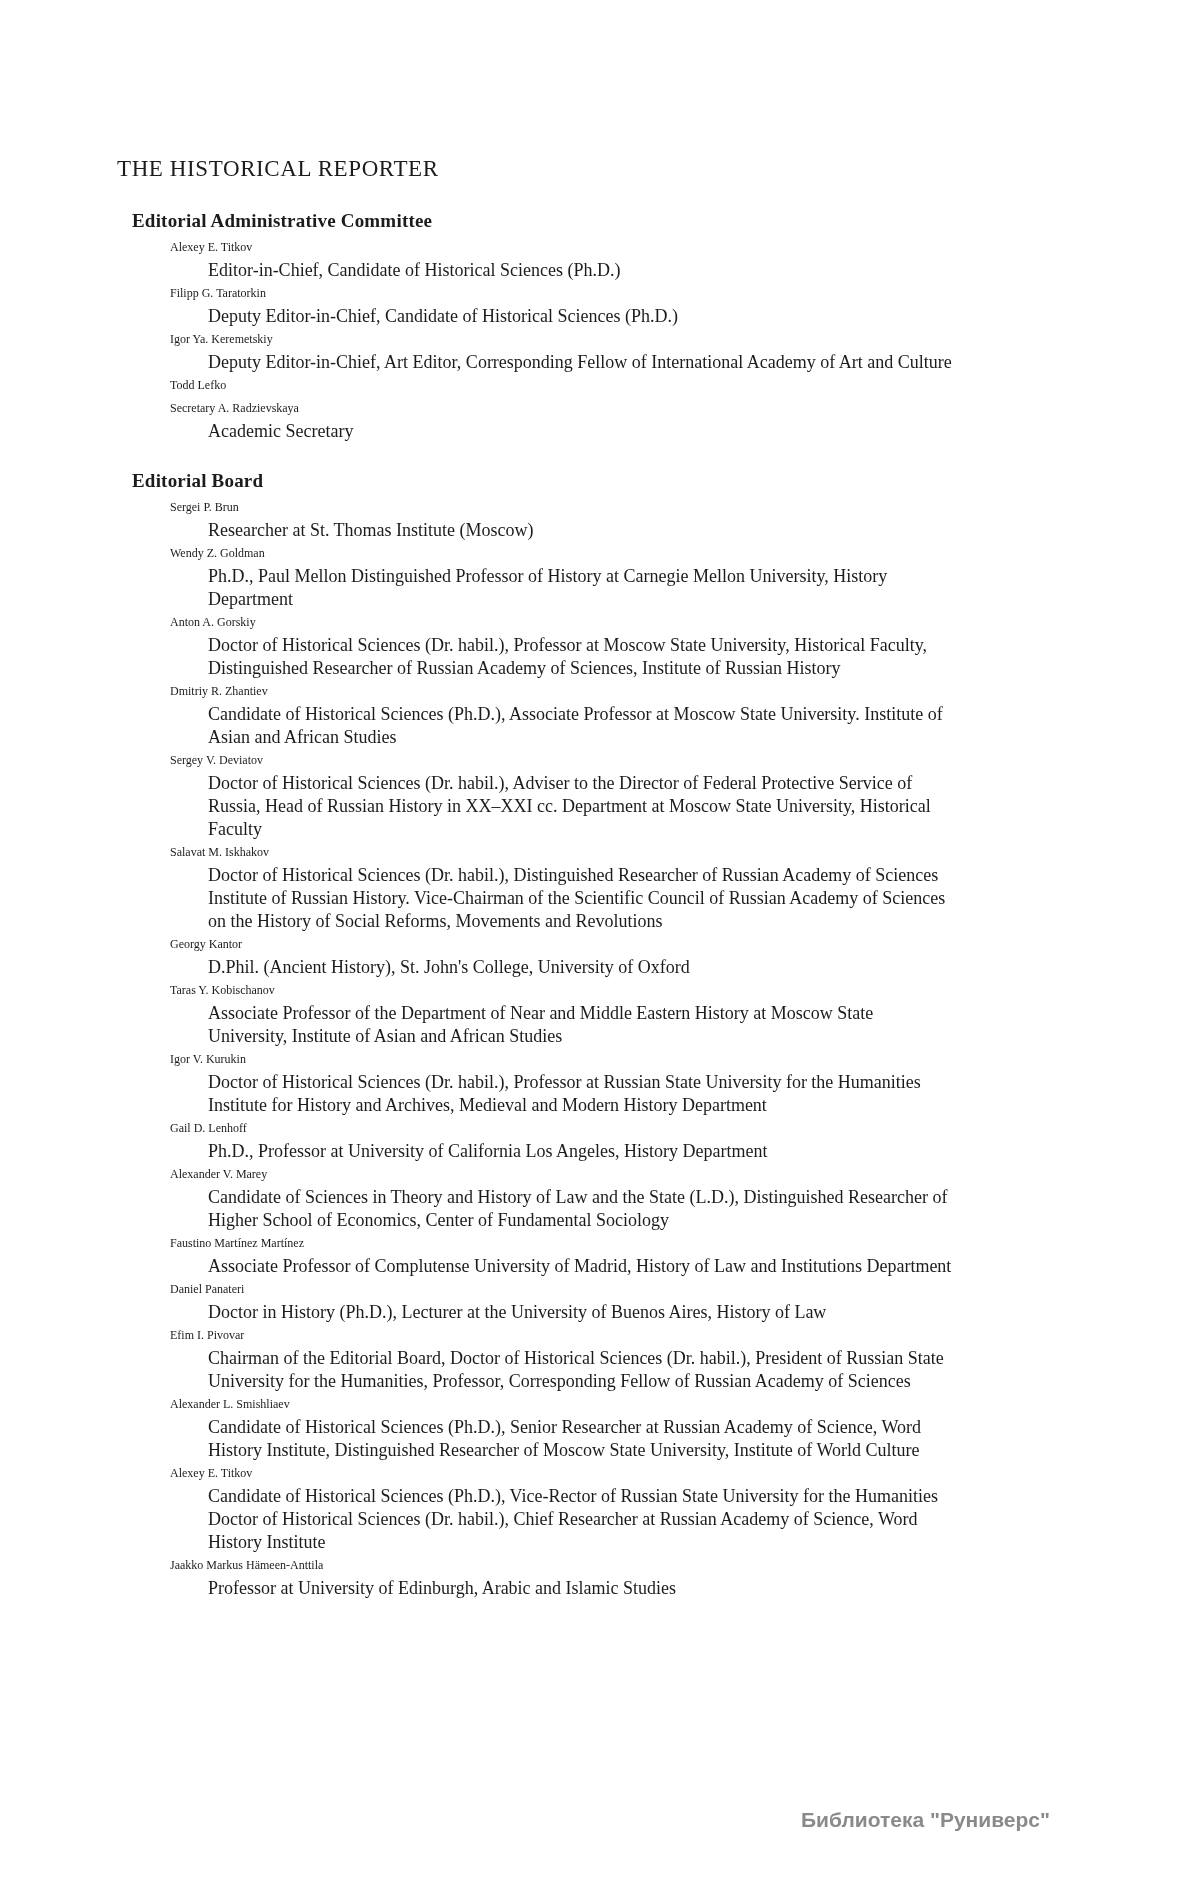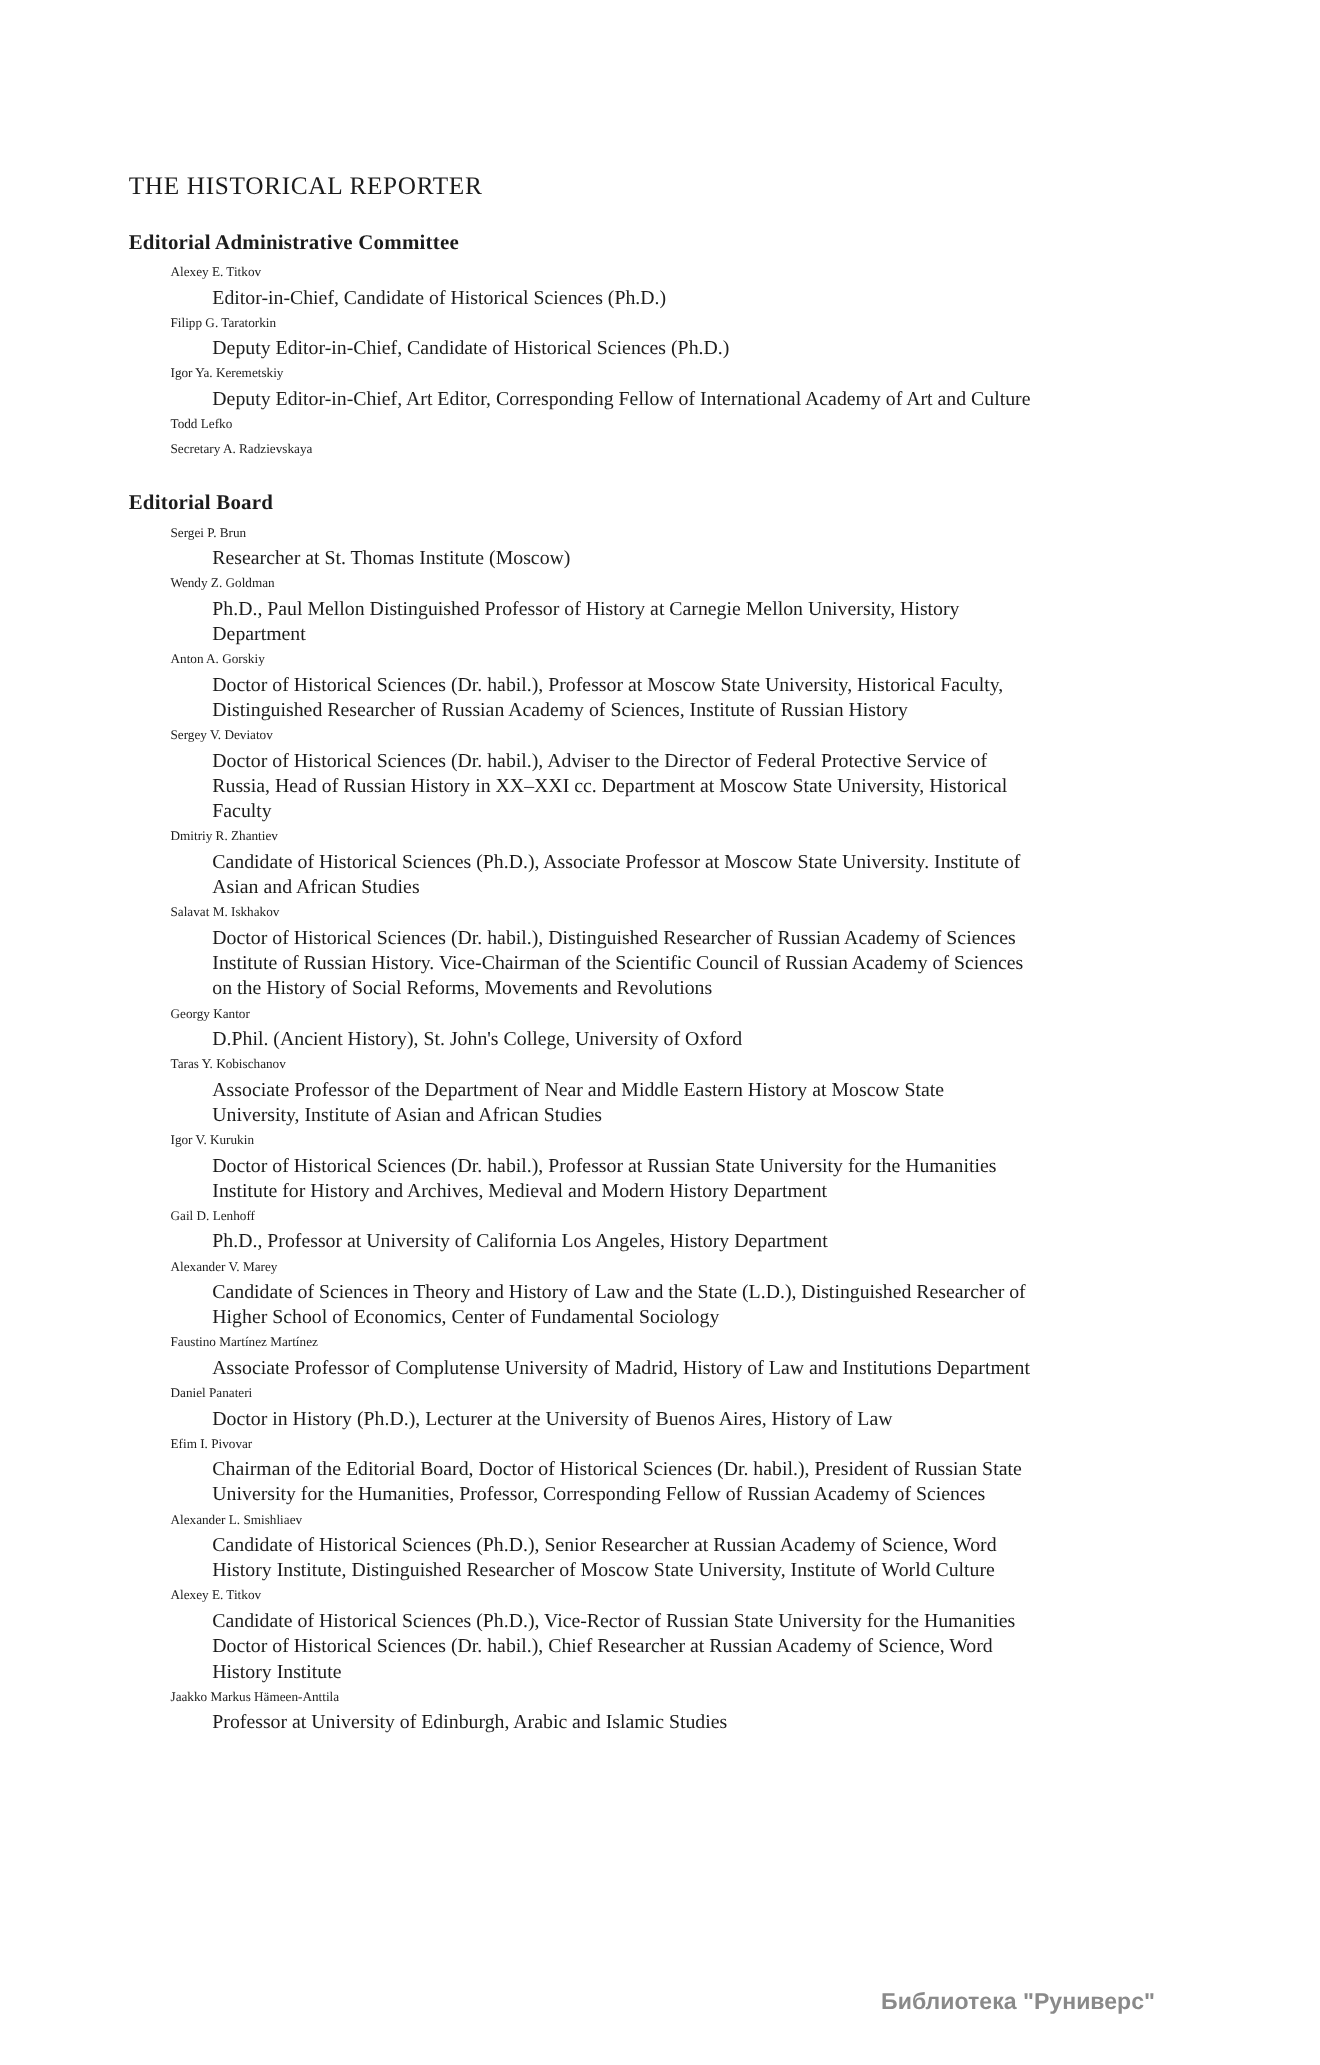--- a/index.html
+++ b/index.html
@@ -18,21 +18,21 @@
     top: 158px;
     width: 980px;
   }
   .page-title {
     font-size: 23px;
     line-height: 21px;
     font-weight: 400;
     letter-spacing: 0.6px;
     margin: 0 0 31px 0;
   }
-  .section { margin: 0 0 27px 0; }
+  .section { margin: 0 0 27px 15px; }
   .section-heading {
     font-size: 19px;
     line-height: 21px;
     font-weight: 700;
     letter-spacing: 0.2px;
     margin: 0 0 5px 0;
   }
   .member-list { margin: 0; padding: 0; list-style: none; }
   .member-name {
     margin-left: 38px;
@@ -75,45 +75,46 @@
           </li>
           <li class="member">
             <div class="member-name">Igor Ya. Keremetskiy</div>
             <div class="member-role">Deputy Editor-in-Chief, Art Editor, Corresponding Fellow of International Academy of Art and Culture</div>
           </li>
           <li class="member">
             <div class="member-name">Todd Lefko</div>
           </li>
           <li class="member">
             <div class="member-name">Secretary A. Radzievskaya</div>
+            <div class="member-role">Academic Secretary</div>
           </li>
         </ul>
       </section>
       <section class="section">
         <h2 class="section-heading">Editorial Board</h2>
         <ul class="member-list">
           <li class="member">
             <div class="member-name">Sergei P. Brun</div>
             <div class="member-role">Researcher at St. Thomas Institute (Moscow)</div>
           </li>
           <li class="member">
             <div class="member-name">Wendy Z. Goldman</div>
             <div class="member-role">Ph.D., Paul Mellon Distinguished Professor of History at Carnegie Mellon University, History Department</div>
           </li>
           <li class="member">
             <div class="member-name">Anton A. Gorskiy</div>
             <div class="member-role">Doctor of Historical Sciences (Dr. habil.), Professor at Moscow State University, Historical Faculty, Distinguished Researcher of Russian Academy of Sciences, Institute of Russian History</div>
           </li>
           <li class="member">
+            <div class="member-name">Dmitriy R. Zhantiev</div>
+            <div class="member-role">Candidate of Historical Sciences (Ph.D.), Associate Professor at Moscow State University. Institute of Asian and African Studies</div>
+          </li>
+          <li class="member">
             <div class="member-name">Sergey V. Deviatov</div>
             <div class="member-role">Doctor of Historical Sciences (Dr. habil.), Adviser to the Director of Federal Protective Service of Russia, Head of Russian History in XX–XXI cc. Department at Moscow State University, Historical Faculty</div>
-          </li>
-          <li class="member">
-            <div class="member-name">Dmitriy R. Zhantiev</div>
-            <div class="member-role">Candidate of Historical Sciences (Ph.D.), Associate Professor at Moscow State University. Institute of Asian and African Studies</div>
           </li>
           <li class="member">
             <div class="member-name">Salavat M. Iskhakov</div>
             <div class="member-role">Doctor of Historical Sciences (Dr. habil.), Distinguished Researcher of Russian Academy of Sciences Institute of Russian History. Vice-Chairman of the Scientific Council of Russian Academy of Sciences on the History of Social Reforms, Movements and Revolutions</div>
           </li>
           <li class="member">
             <div class="member-name">Georgy Kantor</div>
             <div class="member-role">D.Phil. (Ancient History), St. John's College, University of Oxford</div>
           </li>
           <li class="member">

